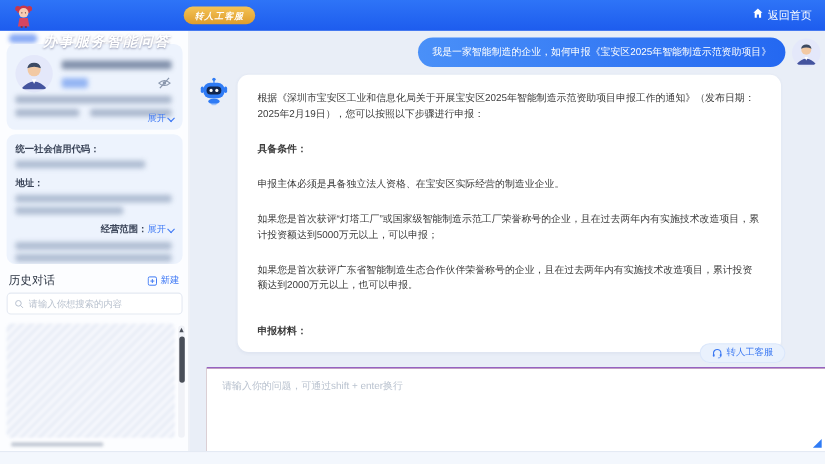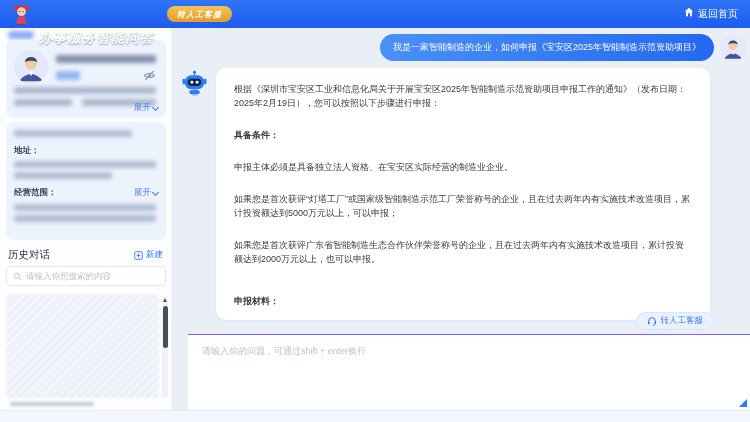--- a/index.html
+++ b/index.html
@@ -45,21 +45,21 @@
   .bar-l1 { position:absolute; left:8px; top:47px; width:142px; height:7px; }
   .bar-l2a{ position:absolute; left:8px; top:59px; width:58px; height:7px; }
   .bar-l2b{ position:absolute; left:76px; top:59px; width:74px; height:7px; }
   .expand-link { position:absolute; right:8px; bottom:4px; color:#3f79f5; font-size:8.5px;
     display:flex; align-items:center; gap:2px; cursor:pointer; }
   .caret { width:5px; height:5px; border-right:1px solid #3f79f5; border-bottom:1px solid #3f79f5;
     transform:rotate(45deg); margin-top:-2px; }
   .info-card { position:absolute; top:94px; left:6px; width:160px; height:118px;
     background:#edf3fd; border-radius:8px; padding:8px; overflow:hidden; }
   .info-label { font-size:8.5px; color:#3a4458; font-weight:bold; margin-bottom:4px; }
-  .info-row { display:flex; justify-content:space-between; align-items:center;gap:28px; }
+  .info-row { display:flex; justify-content:flex-end; align-items:center; }
   .info-row .expand-link2 { color:#3f79f5; font-size:8.5px; display:flex; align-items:center; gap:2px; cursor:pointer; }
   .ib { height:7px; border-radius:2px; background:#9aabc4; filter:blur(2.2px); opacity:.75; margin-bottom:4px; }
   .history-head { position:absolute; top:220px; left:8px; right:8px;
     display:flex; justify-content:space-between; align-items:center; }
   .history-title { font-size:10.5px; font-weight:normal; color:#2a3342; }
   .new-link { color:#3f79f5; font-size:8.5px; display:flex; align-items:center; gap:3px; cursor:pointer; }
   .search-box { position:absolute; top:238px; left:6px; width:160px; height:20px;
     background:#fff; border:1px solid #e4e9f2; border-radius:4px;
     display:flex; align-items:center; padding:0 6px; gap:4px; }
   .search-box input { border:none; outline:none; flex:1; font-size:8.5px; color:#333;
@@ -158,20 +158,21 @@
     <div class="blur-bar bar-l1"></div>
     <div class="blur-bar bar-l2a"></div>
     <div class="blur-bar bar-l2b"></div>
     <div class="expand-link">
       <span>展开</span>
       <span class="caret"></span>
     </div>
   </div>
 
   <div class="info-card">
+    <div class="info-label">统一社会信用代码：</div>
     <div class="ib" style="width:118px; margin-bottom:8px;"></div>
     <div class="info-label">地址：</div>
     <div class="ib" style="width:142px;"></div>
     <div class="ib" style="width:98px; margin-bottom:8px;"></div>
     <div class="info-row">
       <div class="info-label" style="margin-bottom:0;">经营范围：</div>
       <div class="expand-link2">
         <span>展开</span>
         <span class="caret"></span>
       </div>

